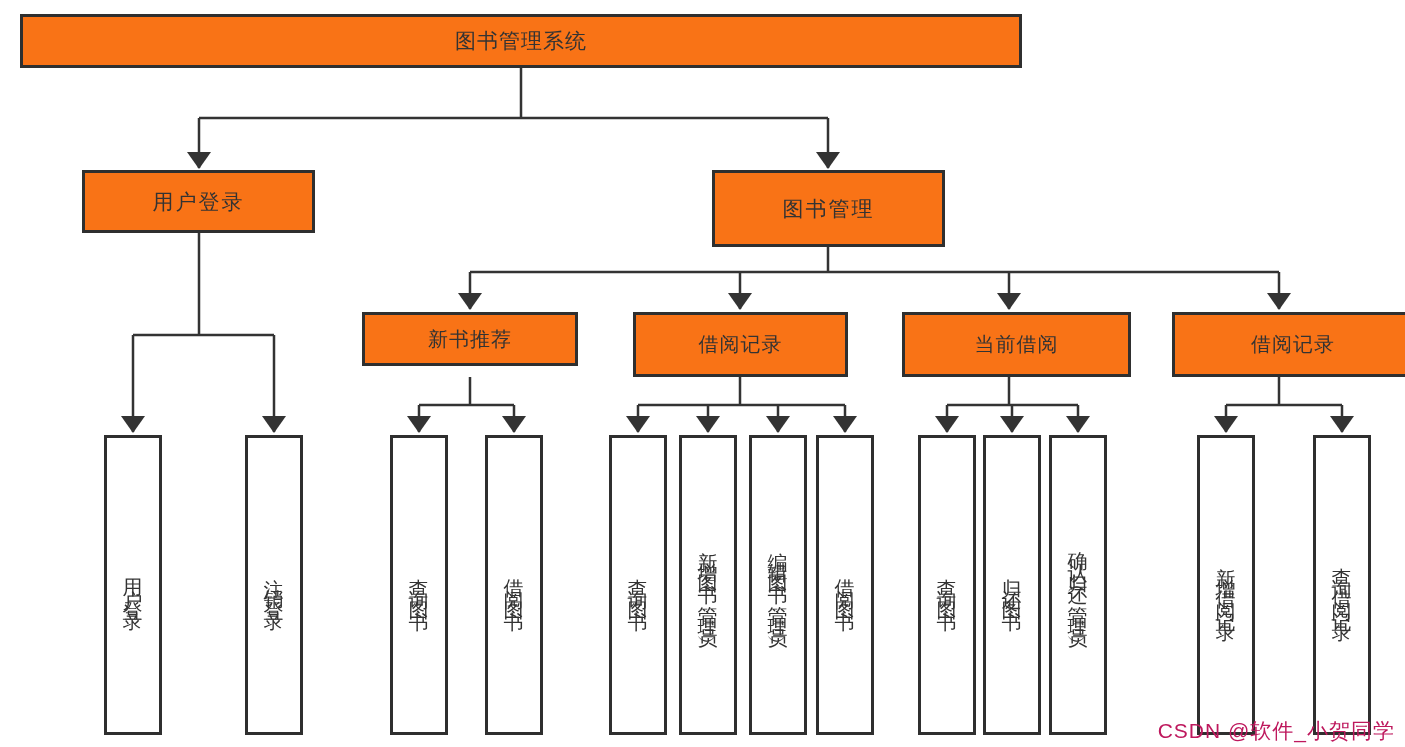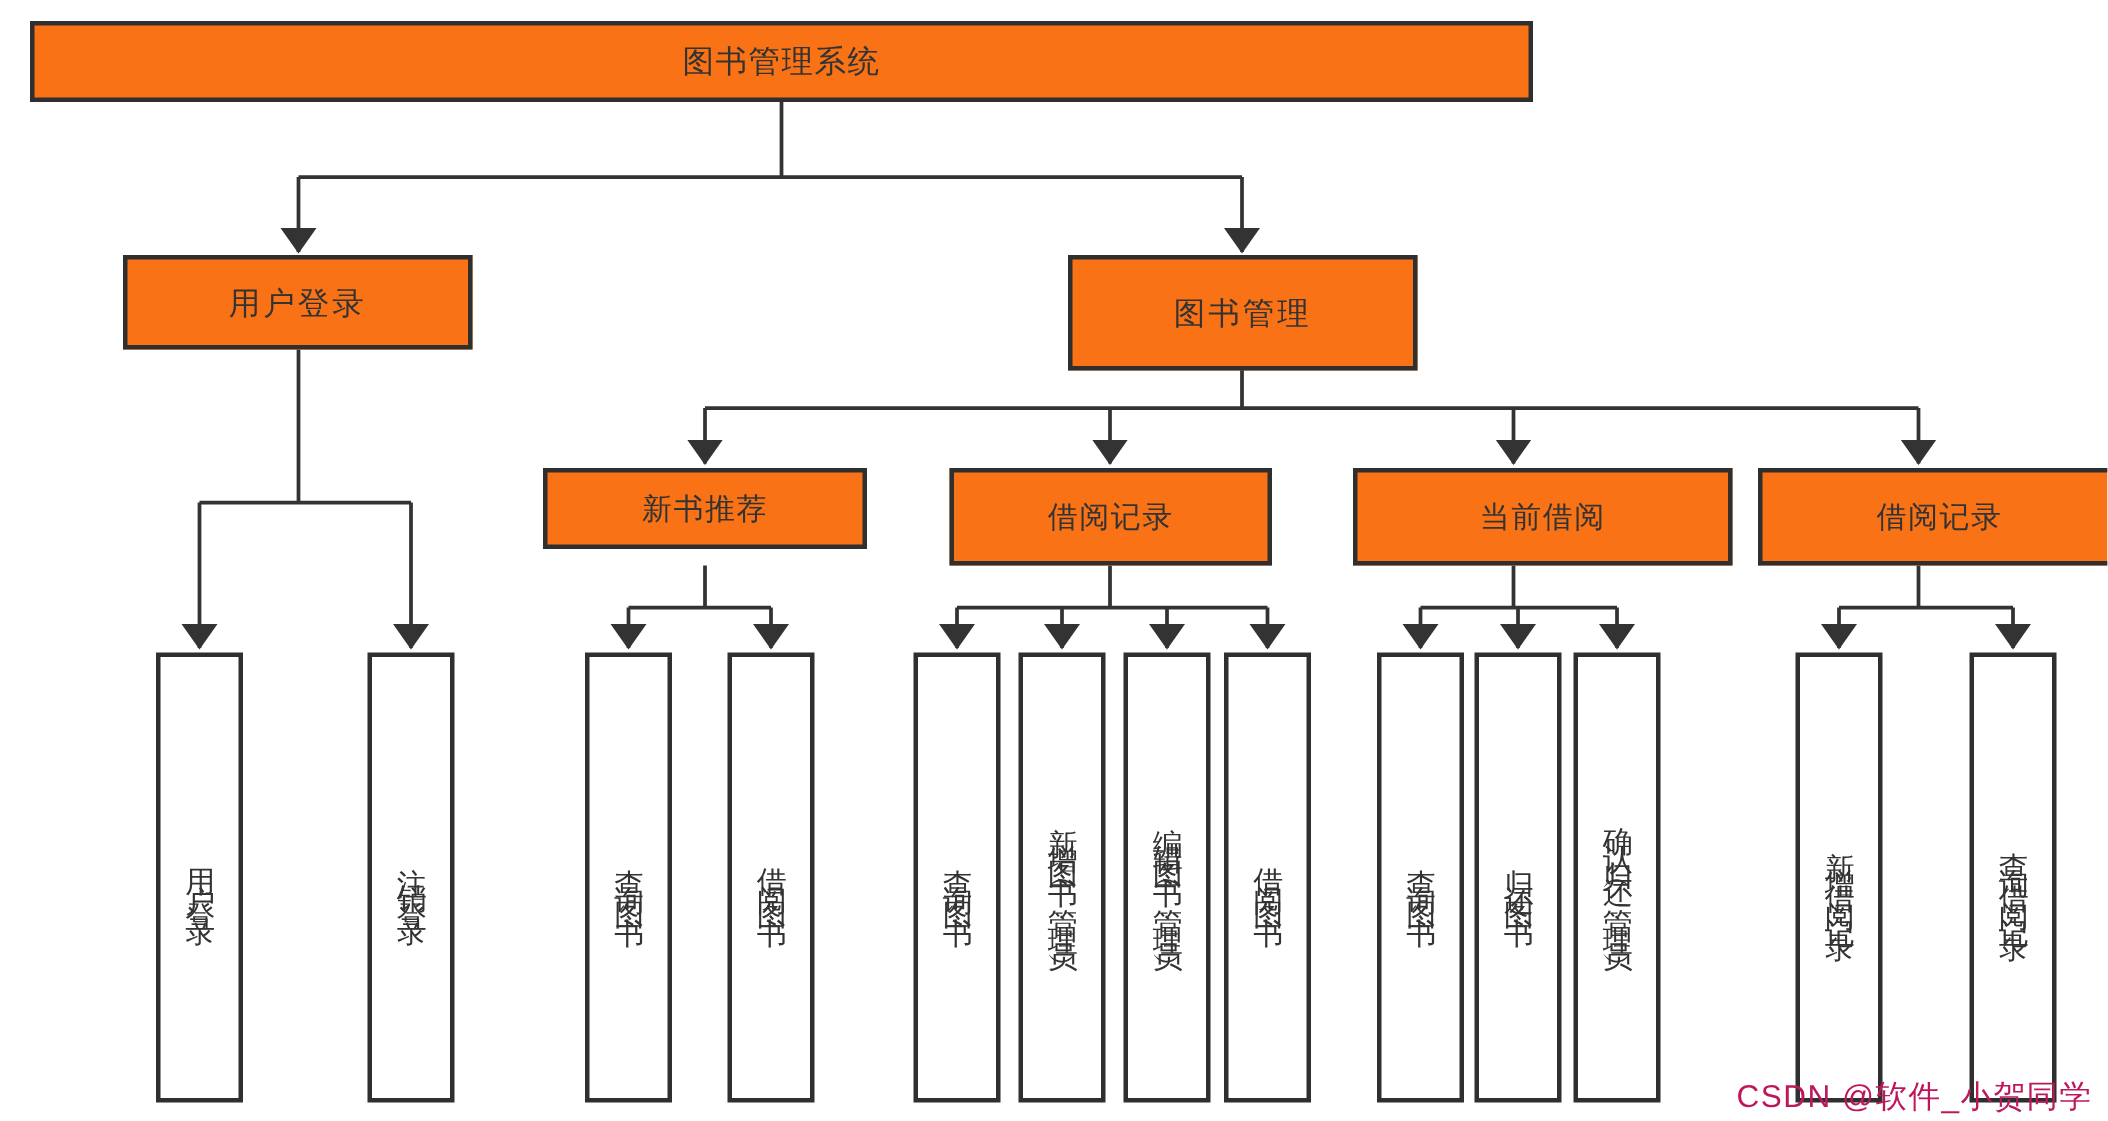--- a/index.html
+++ b/index.html
@@ -103,21 +103,21 @@
     <path d="M1342,405 V432" fill="none" stroke="#333333" stroke-width="2.5" marker-end="url(#arw)"></path>
   </svg>
 
   <div class="box lvl-top" style="left:20px; top:14px; width:1002px; height:54px;">图书管理系统</div>
 
   <div class="box lvl-1" style="left:82px; top:170px; width:233px; height:63px;">用户登录</div>
   <div class="box lvl-1" style="left:712px; top:170px; width:233px; height:77px;">图书管理</div>
 
   <div class="box lvl-2" style="left:362px; top:312px; width:216px; height:54px;">新书推荐</div>
   <div class="box lvl-2" style="left:633px; top:312px; width:215px; height:65px;">借阅记录</div>
-  <div class="box lvl-2" style="left:902px; top:312px; width:253px; height:65px;">当前借阅</div>
+  <div class="box lvl-2" style="left:902px; top:312px; width:229px; height:65px;">当前借阅</div>
   <div class="box lvl-2" style="left:1172px; top:312px; width:242px; height:65px;">借阅记录</div>
 
   <div class="vbox" style="left:104px;">
     <span class="vtext">用户登录</span>
   </div>
   <div class="vbox" style="left:245px;">
     <span class="vtext">注销登录</span>
   </div>
 
   <div class="vbox" style="left:390px;">

